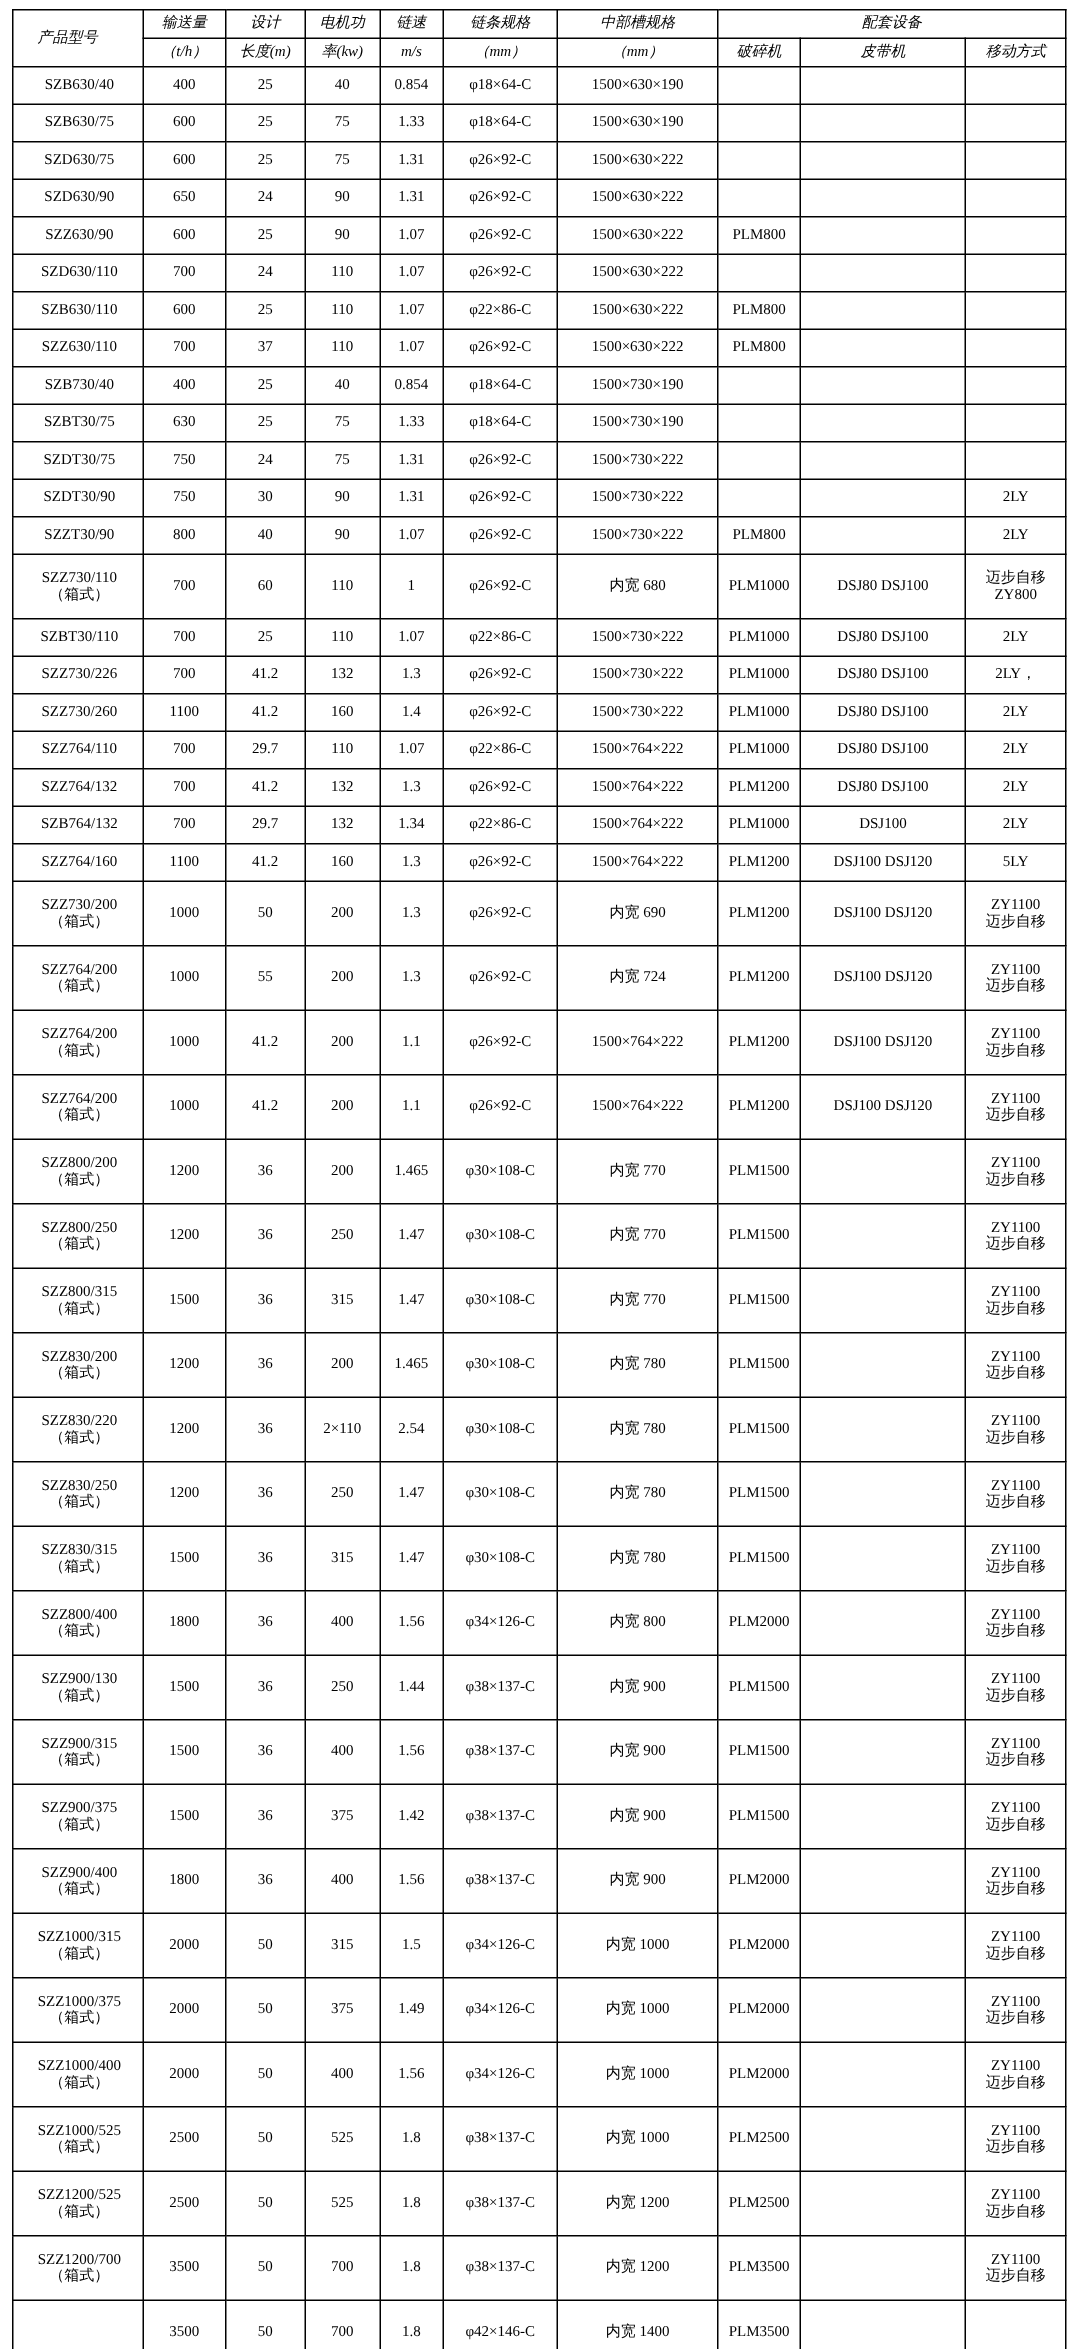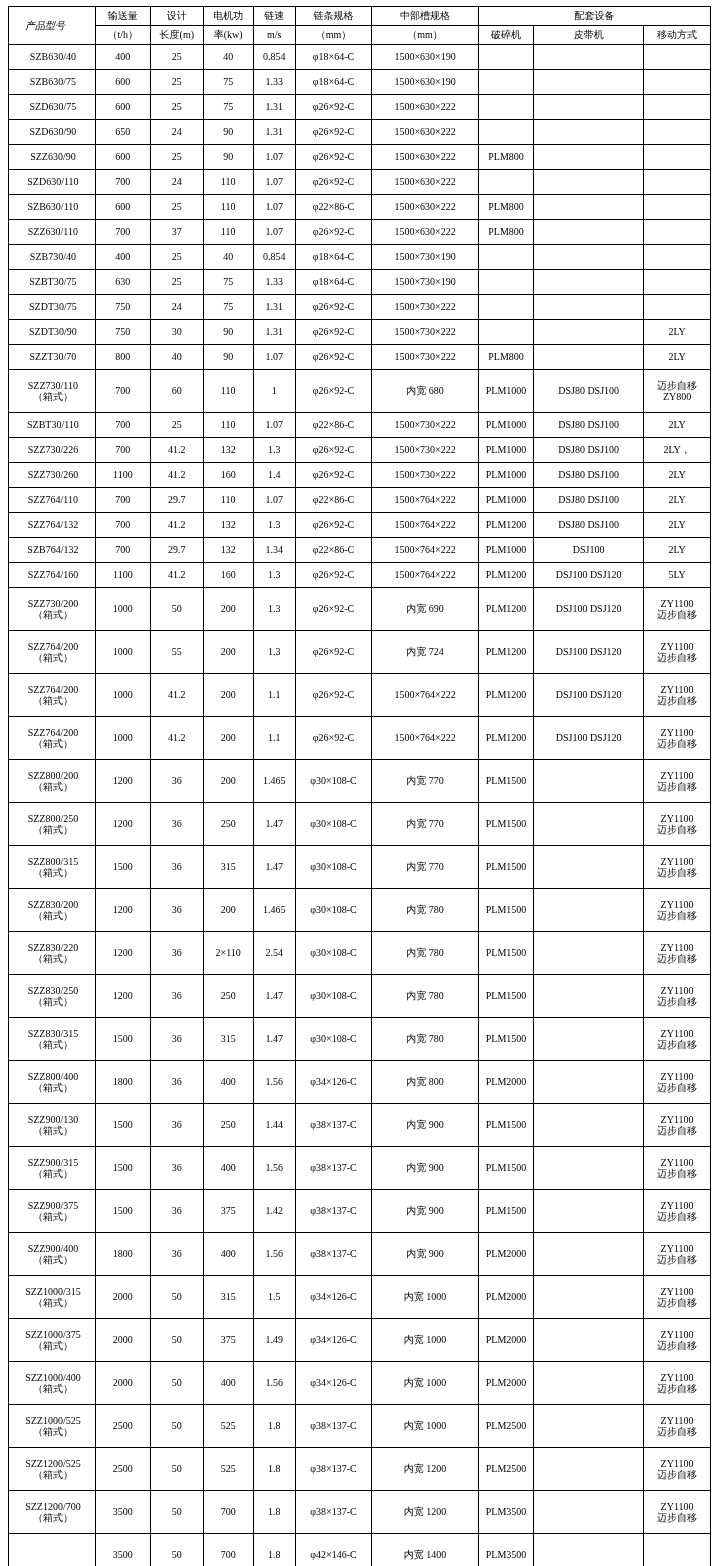--- a/index.html
+++ b/index.html
@@ -36,20 +36,21 @@
     vertical-align: middle;
     padding: 1px 1px;
     line-height: 1.15;
     font-weight: normal;
     word-break: break-all;
     overflow: hidden;
   }
   thead td {
     font-size: 10px;
     height: 16px;
+    font-style: italic;
   }
   thead td.model-head {
     text-align: left;
     padding-left: 16px;
     font-style: italic;
   }
   tbody td {
     height: 22px;
     font-size: 10px;
   }
@@ -261,21 +262,21 @@
           <td>30</td>
           <td>90</td>
           <td>1.31</td>
           <td>φ26×92-C</td>
           <td>1500×730×222</td>
           <td></td>
           <td></td>
           <td>2LY</td>
         </tr>
         <tr>
-          <td class="model">SZZT30/70</td>
+          <td class="model">SZZT30/90</td>
           <td>800</td>
           <td>40</td>
           <td>90</td>
           <td>1.07</td>
           <td>φ26×92-C</td>
           <td>1500×730×222</td>
           <td>PLM800</td>
           <td></td>
           <td>2LY</td>
         </tr>

